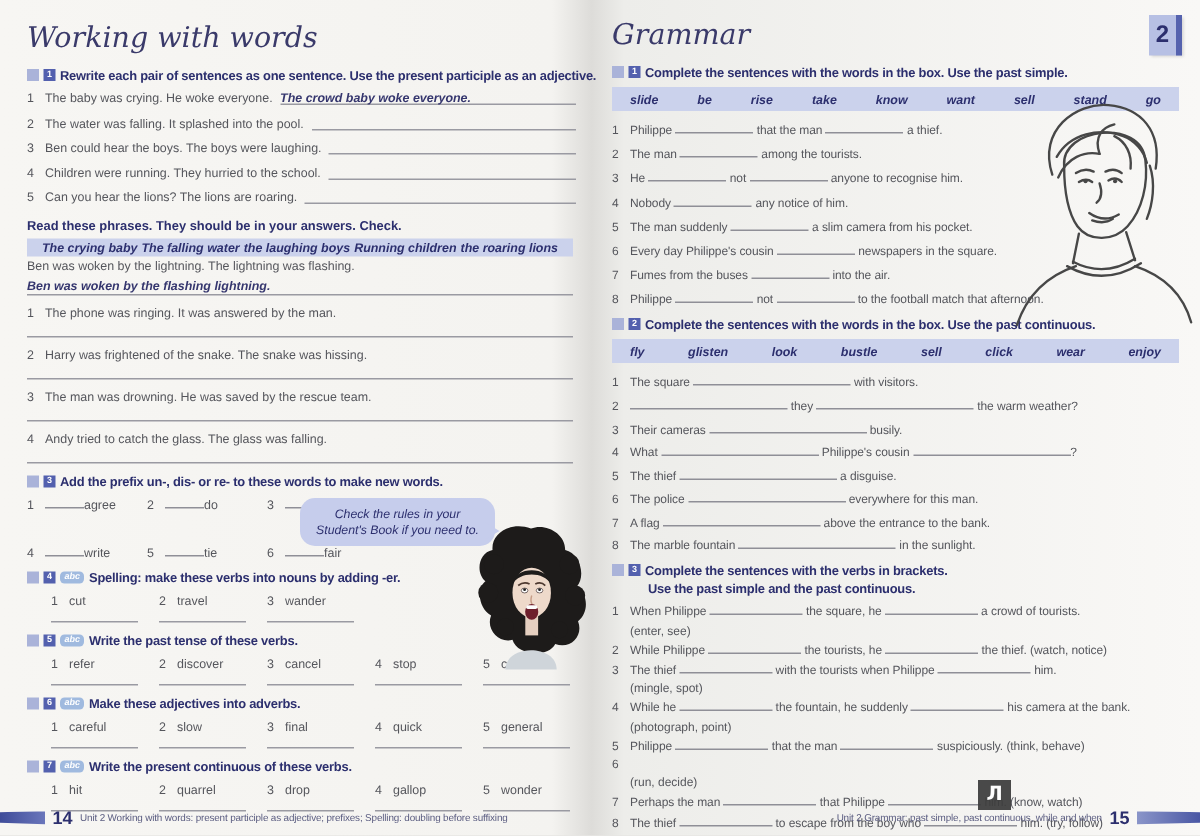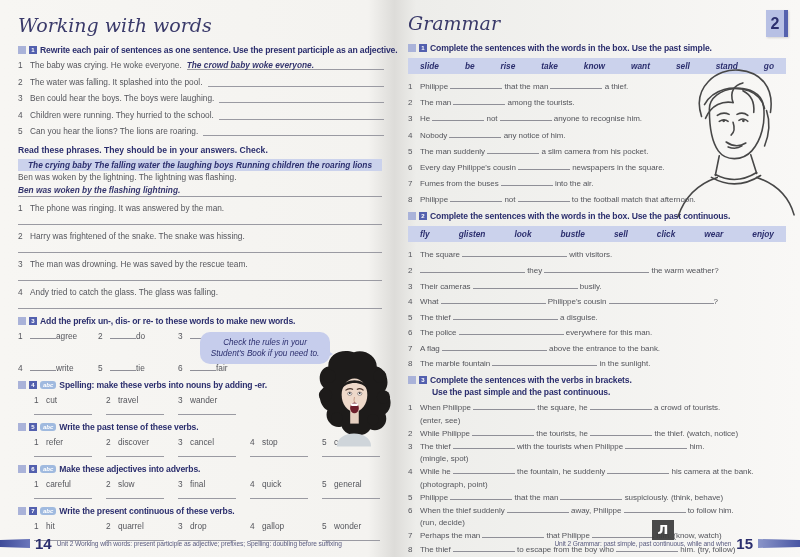--- a/index.html
+++ b/index.html
@@ -38,21 +38,21 @@
   
   .pfx-grid{display:grid;grid-template-columns:80px 80px 85px;row-gap:22px;font-size:8.3px;color:#55565c;margin-top:2px;width:250px;}
   .pfx-cell .blank{width:26px;}
   
   .word-grid{display:grid;grid-template-columns:repeat(5,1fr);column-gap:14px;margin:1px 4px 0 16px;}
   .w-row{font-size:8.3px;color:#55565c;white-space:nowrap;}
   .w-line{border-bottom:1px solid #9a9aa2;margin-top:9px;}
   
   .footer-l{position:absolute;left:0;bottom:5px;display:flex;align-items:center;gap:5px;width:388px;}
   .wedge-l{width:30px;height:9px;background:linear-gradient(to right,#3f4c99,#6a76bb);clip-path:polygon(0 12%,100% 0,100% 100%,0 88%);}
-  .pg{font-weight:bold;font-size:15px;color:#2c2f6e;}
+  .pg{font-weight:bold;font-size:12px;color:#2c2f6e;}
   .cap{font-size:6.6px;color:#5a5c80;white-space:nowrap;letter-spacing:-0.1px;}
   .footer-r{position:absolute;right:0;bottom:5px;display:flex;align-items:center;gap:5px;}
   .wedge-r{width:42px;height:9px;background:linear-gradient(to right,#8a95c9,#4a57a4);clip-path:polygon(0 0,100% 12%,100% 88%,0 100%);}
   
   .unit-badge{position:absolute;top:10px;right:12px;width:22px;height:27px;background:#b7c0e4;border-right:4px solid #5562ae;color:#2c2f6e;font-weight:bold;font-size:16px;line-height:27px;text-align:center;box-shadow:1px 1px 2px rgba(0,0,0,.15);}
   .word-box{display:flex;justify-content:space-between;align-items:center;background:#cbd2ec;padding:3px 12px;margin:3px 2px 7px 0;}
   .word-box span{font-style:italic;font-weight:bold;font-size:8.3px;color:#2c2f6e;}
   .r-row{display:flex;align-items:flex-end;font-size:8px;color:#55565c;letter-spacing:-0.05px;}
   .ex1r .r-row{margin-bottom:6.2px;max-width:300px;white-space:nowrap;}
   .ex1r .blank{width:52px;}
@@ -427,21 +427,20 @@
           <span>While he <span class="blank"></span> the fountain, he suddenly <span class="blank"></span> his camera at the bank.</span>
         </div>
       <div class="sub">(photograph, point)</div>
       <div class="r-row">
           <span class="qn">5</span>
           <span>Philippe <span class="blank"></span> that the man <span class="blank"></span> suspiciously. (think, behave)</span>
         </div>
 
       <div class="r-row">
           <span class="qn">6</span>
-          <span>When the thief suddenly <span class="blank"></span> away, Philippe <span class="blank"></span> to follow him.</span>
         </div>
       <div class="sub">(run, decide)</div>
       <div class="r-row">
           <span class="qn">7</span>
           <span>Perhaps the man <span class="blank"></span> that Philippe <span class="blank"></span> him. (know, watch)</span>
         </div>
 
       <div class="r-row">
           <span class="qn">8</span>
           <span>The thief <span class="blank"></span> to escape from the boy who <span class="blank"></span> him. (try, follow)</span>

